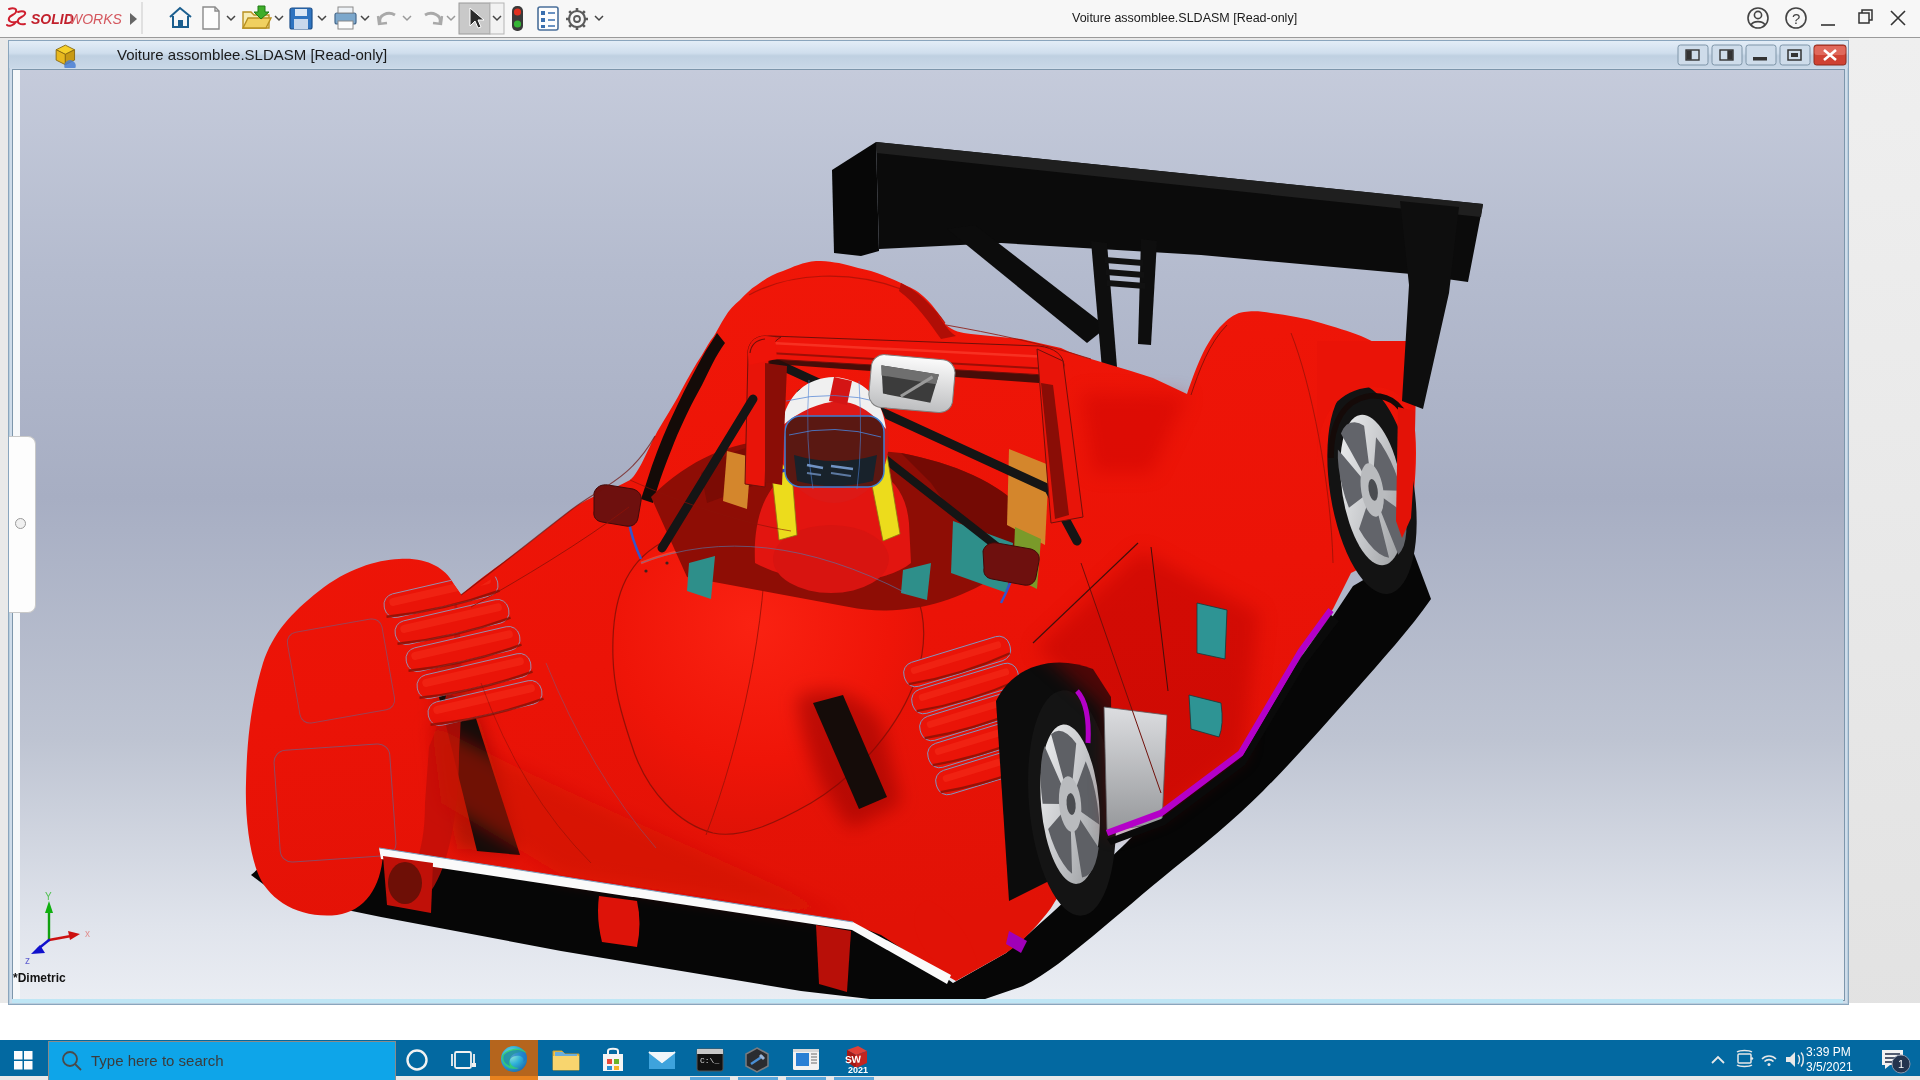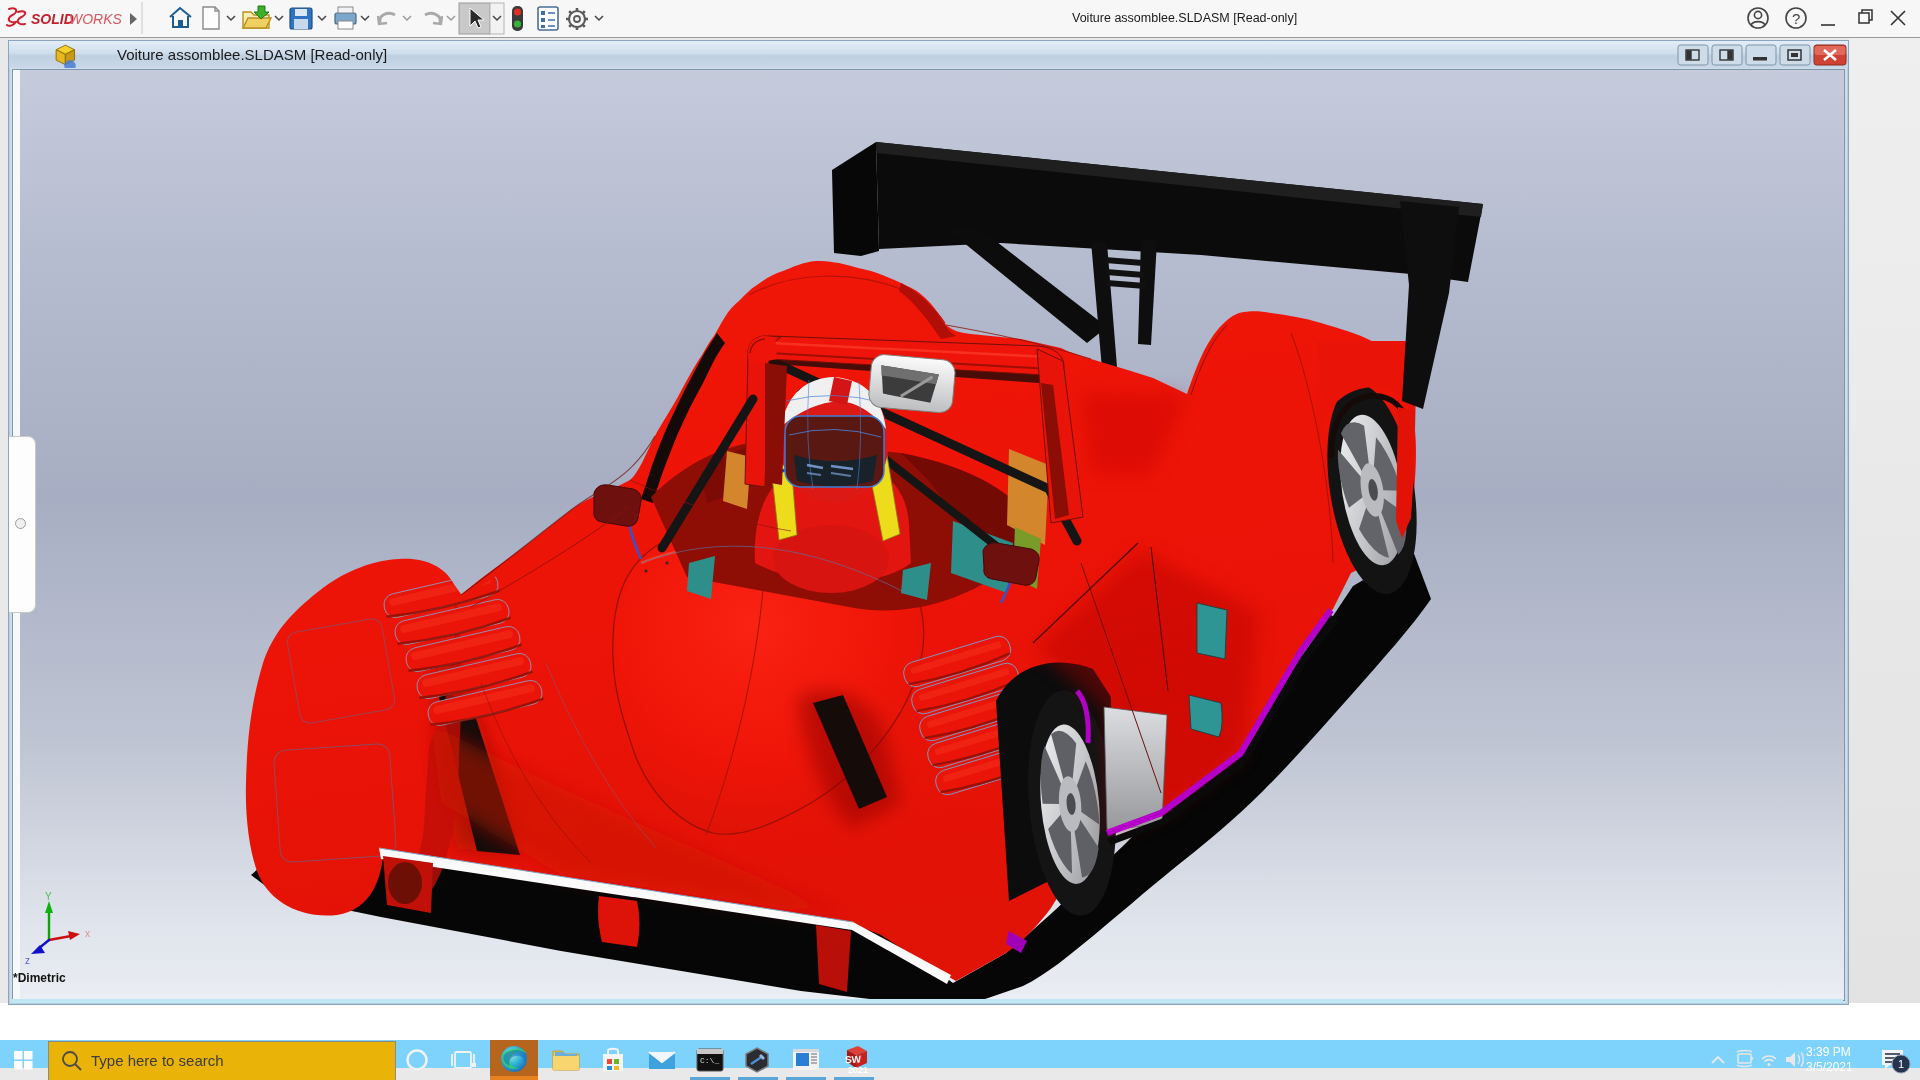--- a/index.html
+++ b/index.html
@@ -9,22 +9,22 @@
 #mdi-right{position:absolute;left:1849px;top:38px;width:71px;height:1002px;background:linear-gradient(180deg,#efefef,#e2e2e2);}
 #mdi-bottom{position:absolute;left:0;top:1003px;width:1920px;height:37px;background:#ffffff;}
 #docwin{position:absolute;left:8px;top:40px;width:1839px;height:963px;background:#cfdcea;border:1px solid #8aa5bd;box-shadow:0 0 0 1px #b8cede inset;}
 #doctitle{position:absolute;left:0;top:0;width:100%;height:27px;background:linear-gradient(180deg,#e3edf7 0%,#cfdeed 45%,#bfd0e1 55%,#c9d8e7 100%);}
 #doctitle .txt{position:absolute;left:108px;top:5px;font-size:15px;color:#1a1a1a;}
 #viewport{position:absolute;left:3px;top:28px;width:1831px;height:930px;border:1px solid #7d96ab;background:linear-gradient(180deg,#c5cbdb 0%,#b4bbce 22%,#a7aec3 46%,#bec4d2 72%,#e0e4ec 92%,#eaedf3 100%);overflow:hidden;}
 #vpbottom{position:absolute;left:3px;top:958px;width:1831px;height:4px;background:#bfe6f5;}
 #splitter{position:absolute;left:0px;top:395px;width:26px;height:175px;background:#fdfdfd;border:1px solid #c8c8c8;border-left:none;border-radius:0 8px 8px 0;}
 #splitter .dot{position:absolute;left:6px;top:81px;width:9px;height:9px;border-radius:50%;border:1px solid #9a9a9a;background:#f0f0f0;}
 #dimetric{position:absolute;left:13px;top:971px;font-size:12px;font-weight:bold;color:#111;text-align:right;}
-#taskbar{position:absolute;left:0;top:1040px;width:1920px;height:28px;background:#7dd3fc;}
-#searchbox{position:absolute;left:48px;top:1041px;width:346px;height:38px;background:#eab308;border:1px solid #8a8a8a;}
+#taskbar{position:absolute;left:0;top:1040px;width:1920px;height:36px;background:#0369a1;}
+#searchbox{position:absolute;left:48px;top:1041px;width:346px;height:38px;background:#0ea5e9;border:1px solid #8a8a8a;}
 #searchbox span{position:absolute;left:42px;top:10px;font-size:15px;color:#3c3c3c;}
 #clock{position:absolute;left:1806px;top:1045px;width:62px;text-align:left;font-size:12px;color:#fff;line-height:15px;}
 </style>
 </head>
 <body>
 <div id="appbar">
   <div id="apptitle">Voiture assomblee.SLDASM [Read-only]</div>
   <svg width="1920" height="37" style="position:absolute;left:0;top:0">
 
     <g fill="none" stroke="#cf1f2f" stroke-width="2" stroke-linecap="round">

